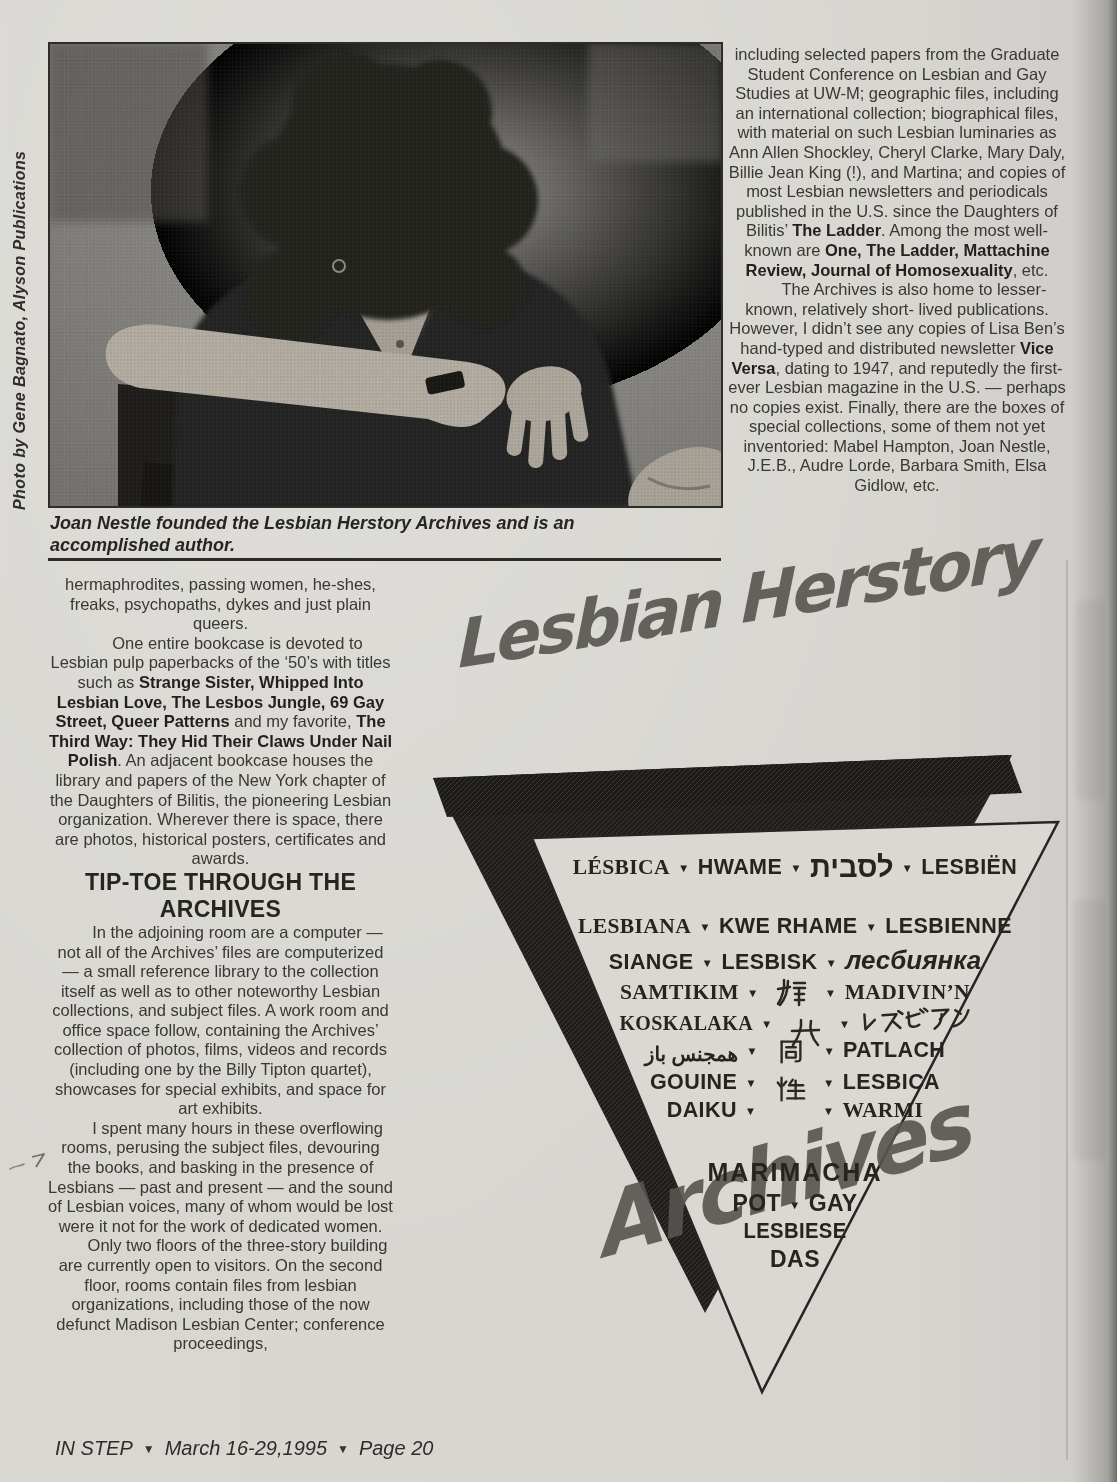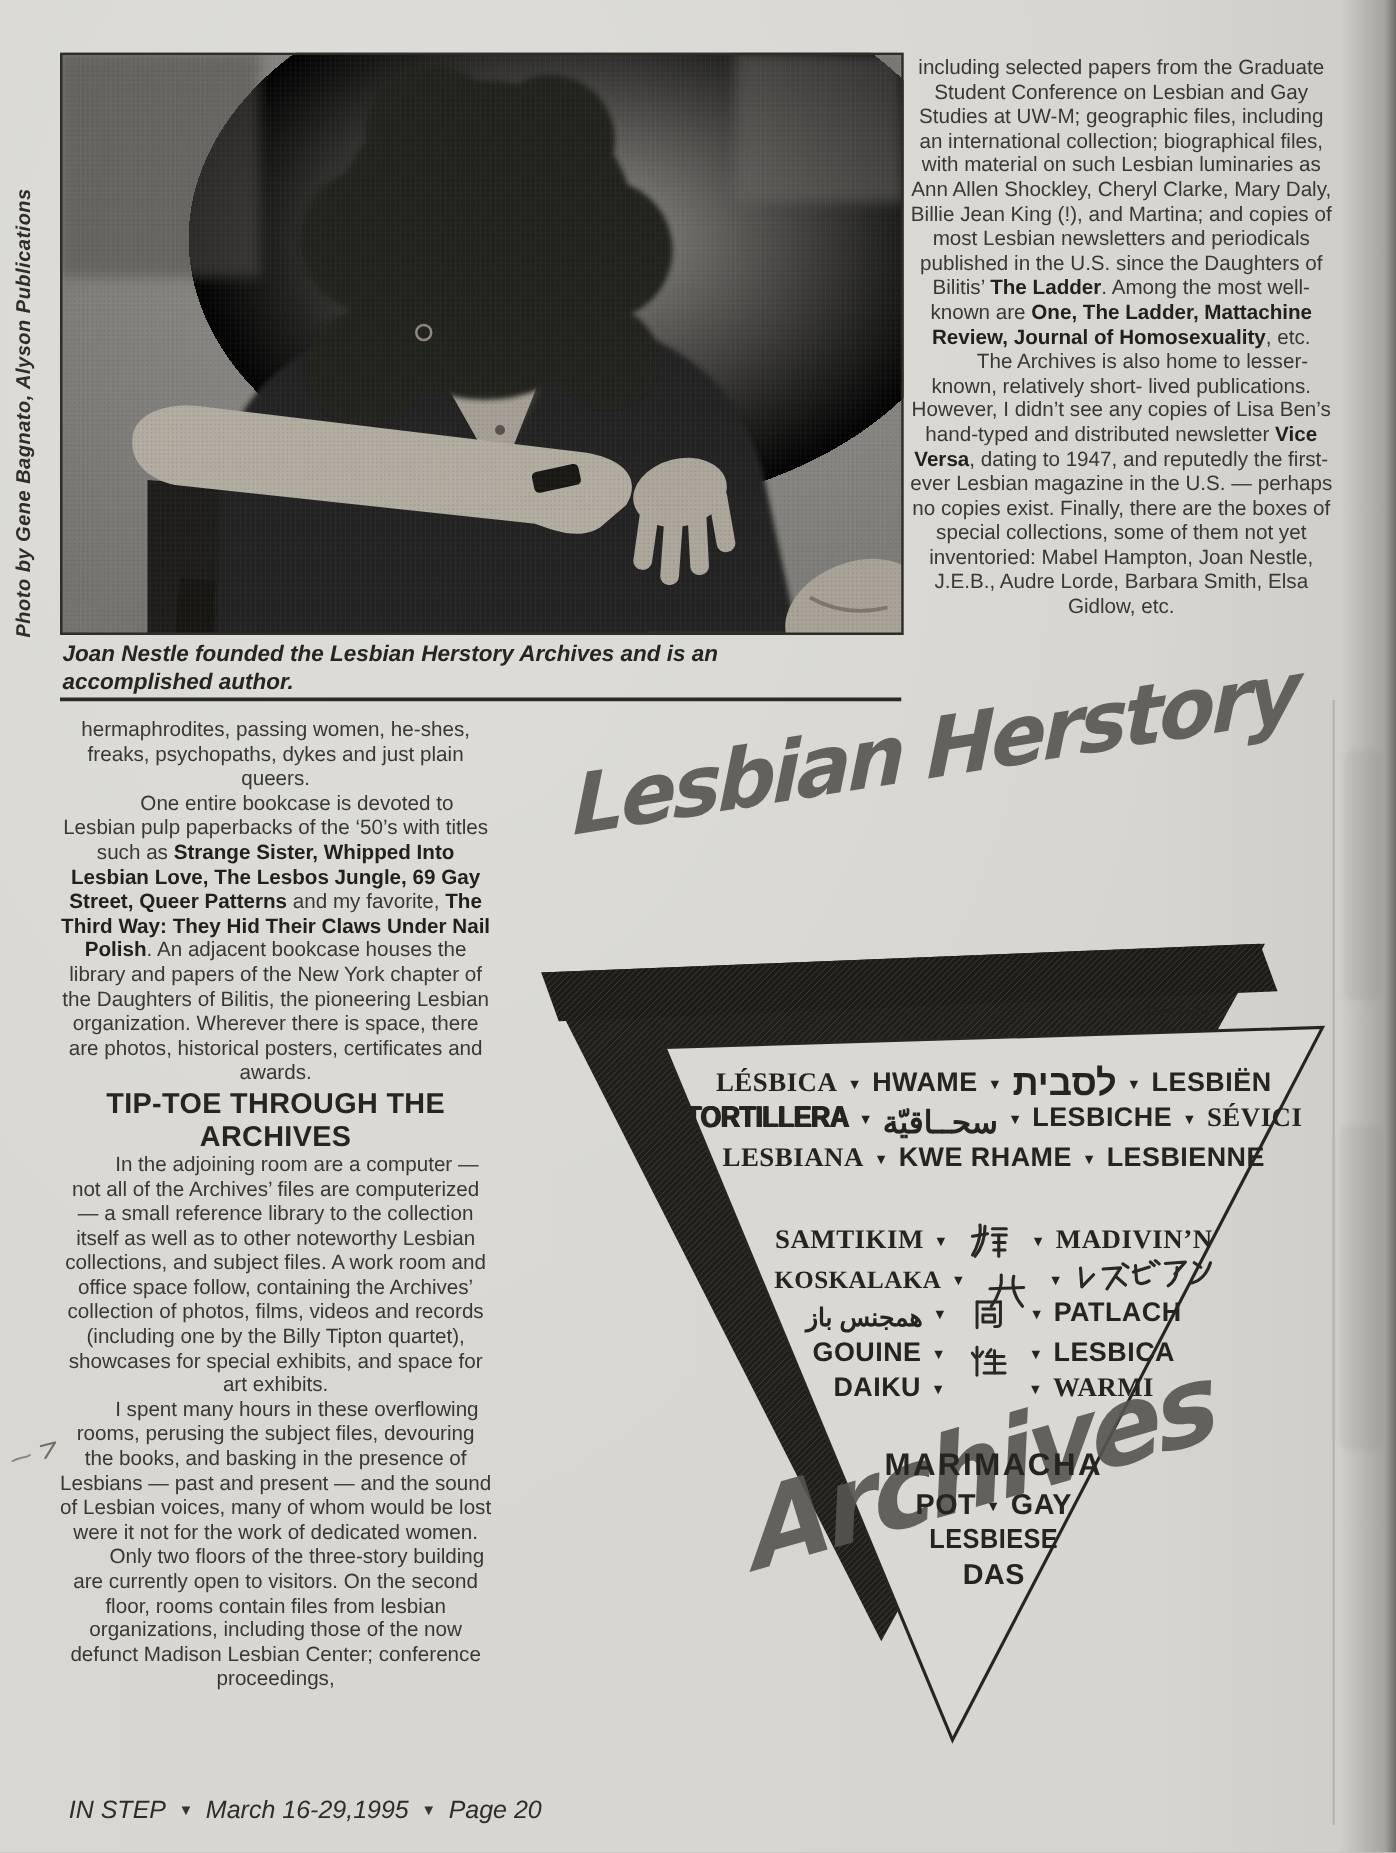--- a/index.html
+++ b/index.html
@@ -189,25 +189,25 @@
       <polygon points="102,273 628,257 332,827" fill="#d9d8d3" stroke="#262522" stroke-width="2.5"></polygon>
     </svg>
 
     <div class="script" id="script-top">Lesbian Herstory</div>
     <div class="script" id="script-bottom">Archives</div>
     <span class="lhef">© 1986 LHEF</span>
 
     <div class="trow" style="top:286px">
       <span class="serif">LÉSBICA</span><span class="sep">▼</span><span>HWAME</span><span class="sep">▼</span><span class="hebrew">לסבית</span><span class="sep">▼</span><span>LESBIËN</span>
     </div>
-    <div class="trow" style="top:317px">
-      <span class="heavy">TORTILLERA</span><span class="sep">▼</span><span class="arabic">سحــاقيّة</span><span class="sep">▼</span><span>LESBICHE</span><span class="sep">▼</span><span class="serif">SÉVICI</span>
-    </div>
     <div class="trow" style="top:349px">
       <span class="serif">LESBIANA</span><span class="sep">▼</span><span>KWE RHAME</span><span class="sep">▼</span><span>LESBIENNE</span>
+    </div>
+    <div class="trow" style="top:380px">
+      <span>SIANGE</span><span class="sep">▼</span><span>LESBISK</span><span class="sep">▼</span><span class="cyr">лесбиянка</span>
     </div>
     <div class="trow" style="top:412px">
       <span class="serif">SAMTIKIM</span><span class="sep">▼</span><span class="slot"><svg class="kj" width="32" height="32" viewBox="0 0 32 32">
             <path d="M8 3 C9 11 6 21 2 27"></path>
             <path d="M2 12 L14 10"></path>
             <path d="M12 4 C12 13 9 22 4 28"></path>
             <path d="M18 6 L29 6"></path>
             <path d="M18 11 L29 11"></path>
             <path d="M23 11 L23 28"></path>
             <path d="M19 17 L28 17"></path>

